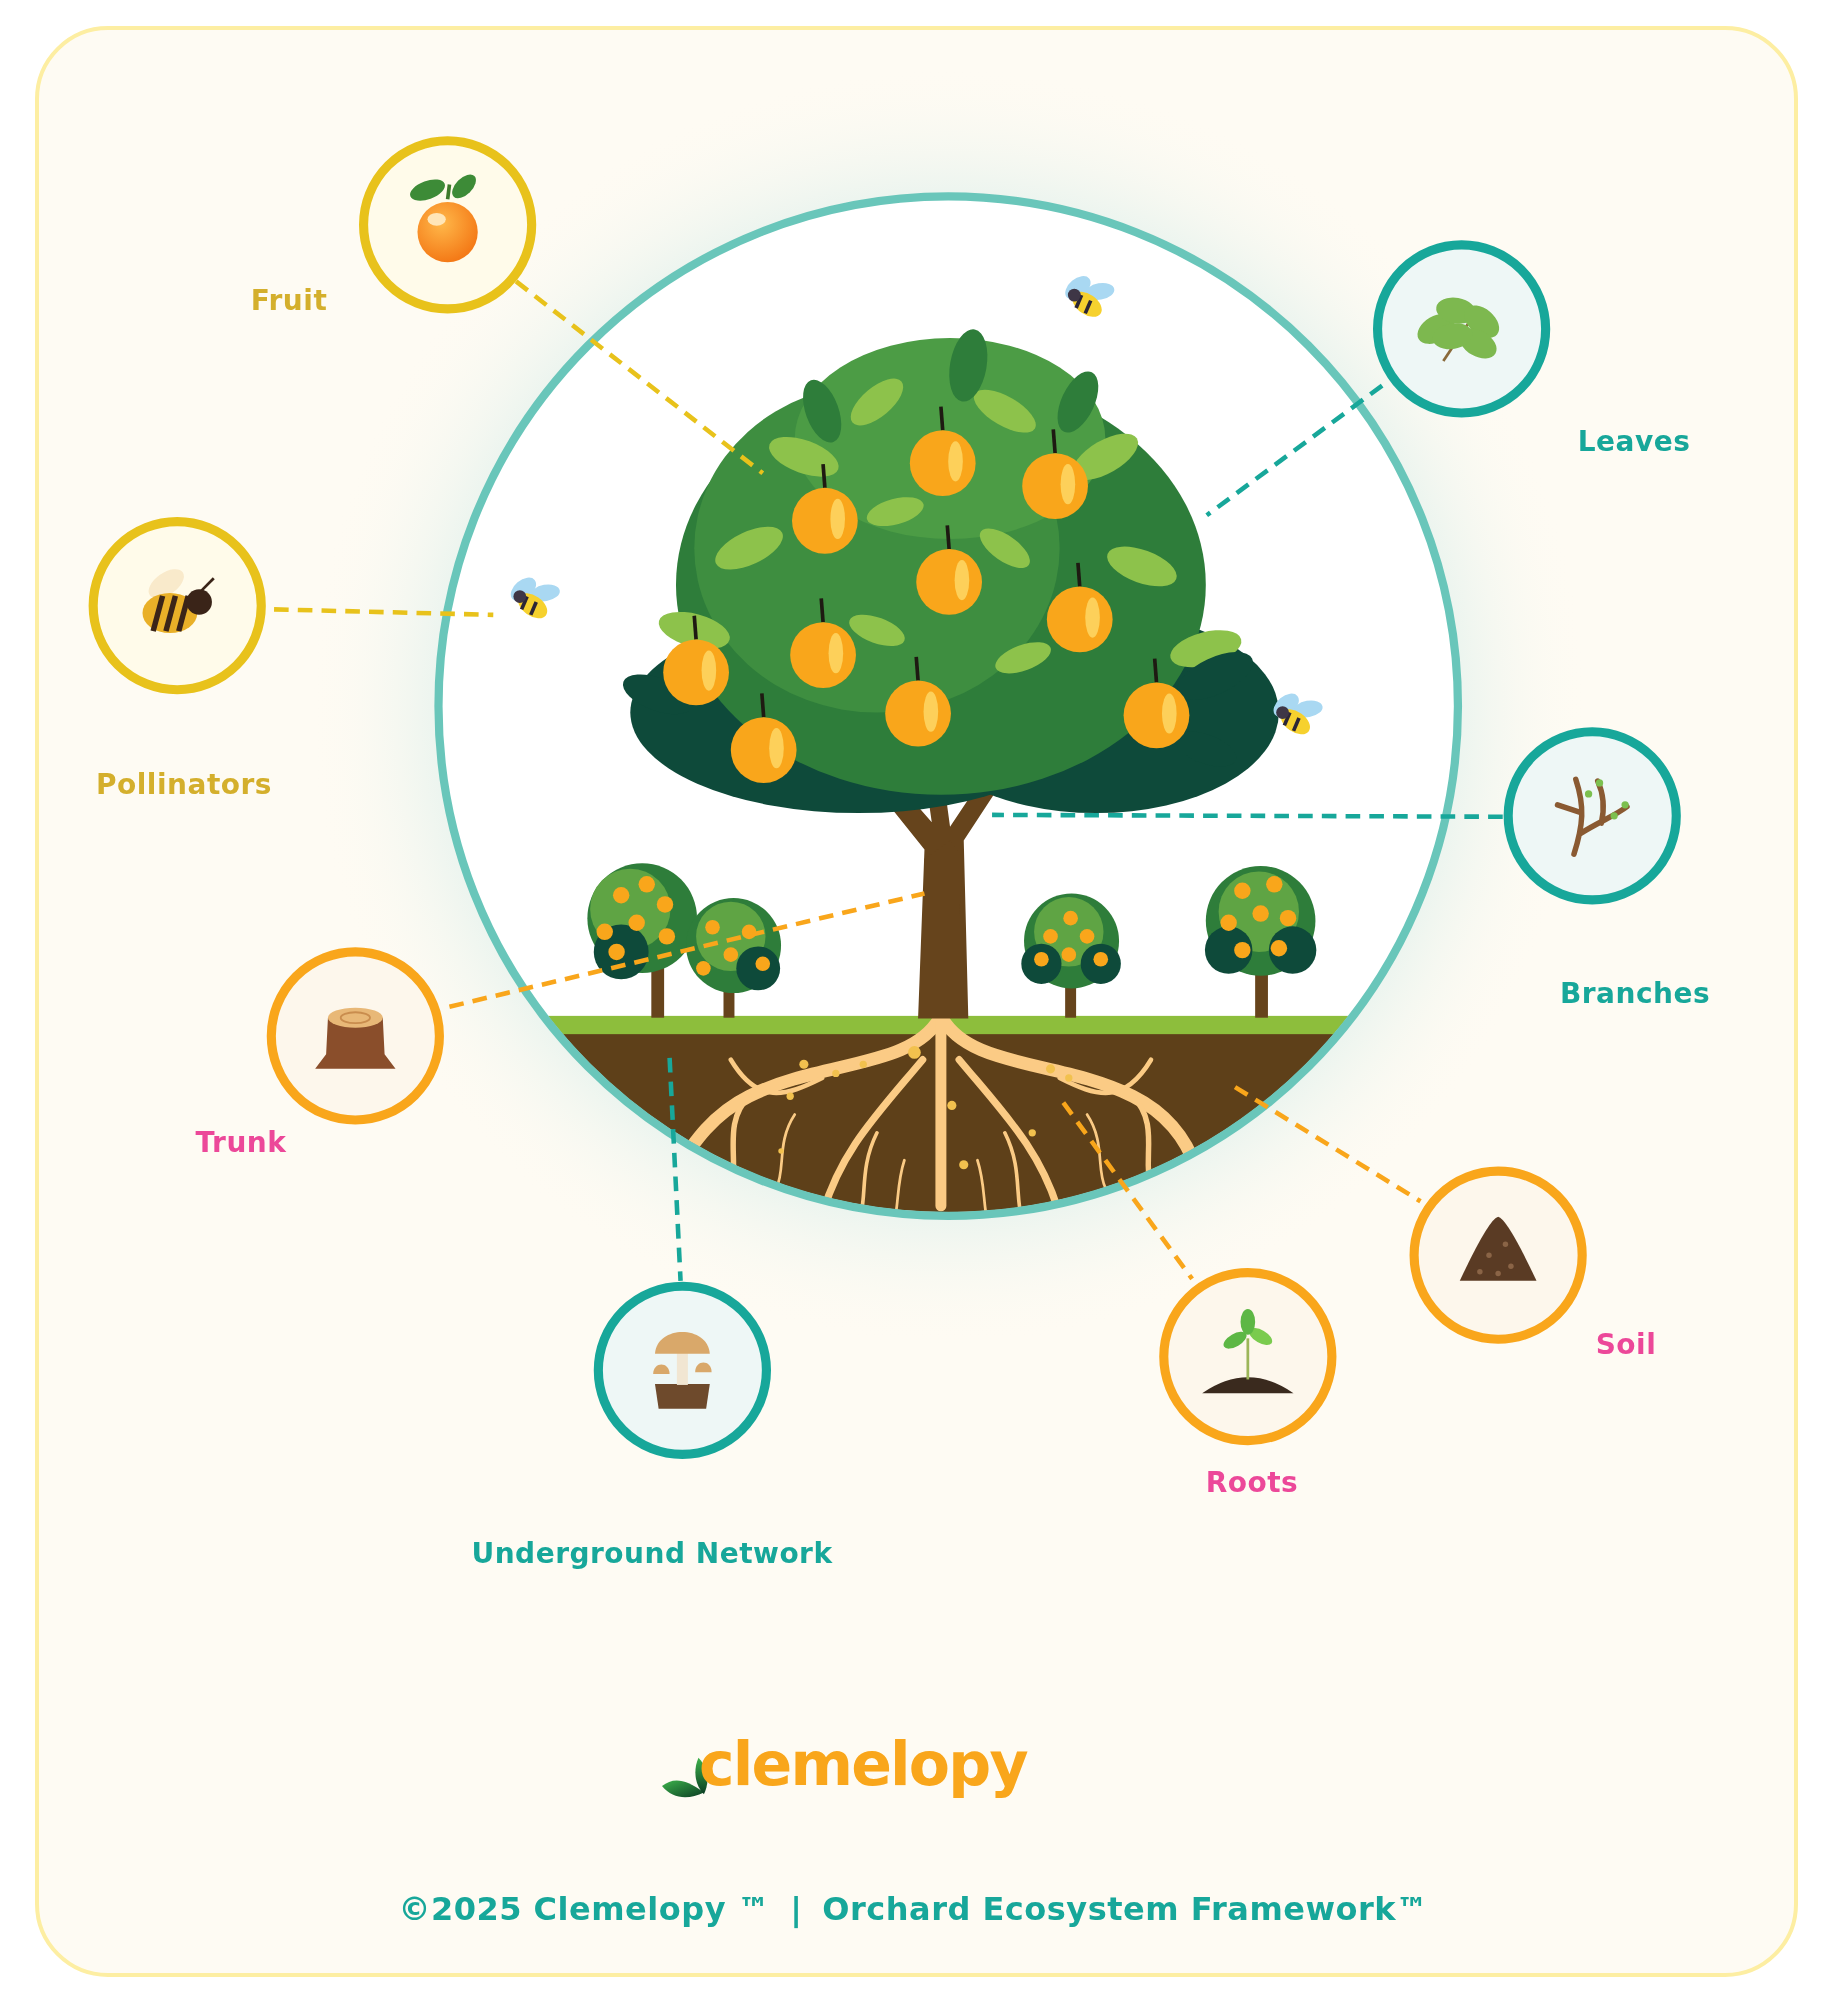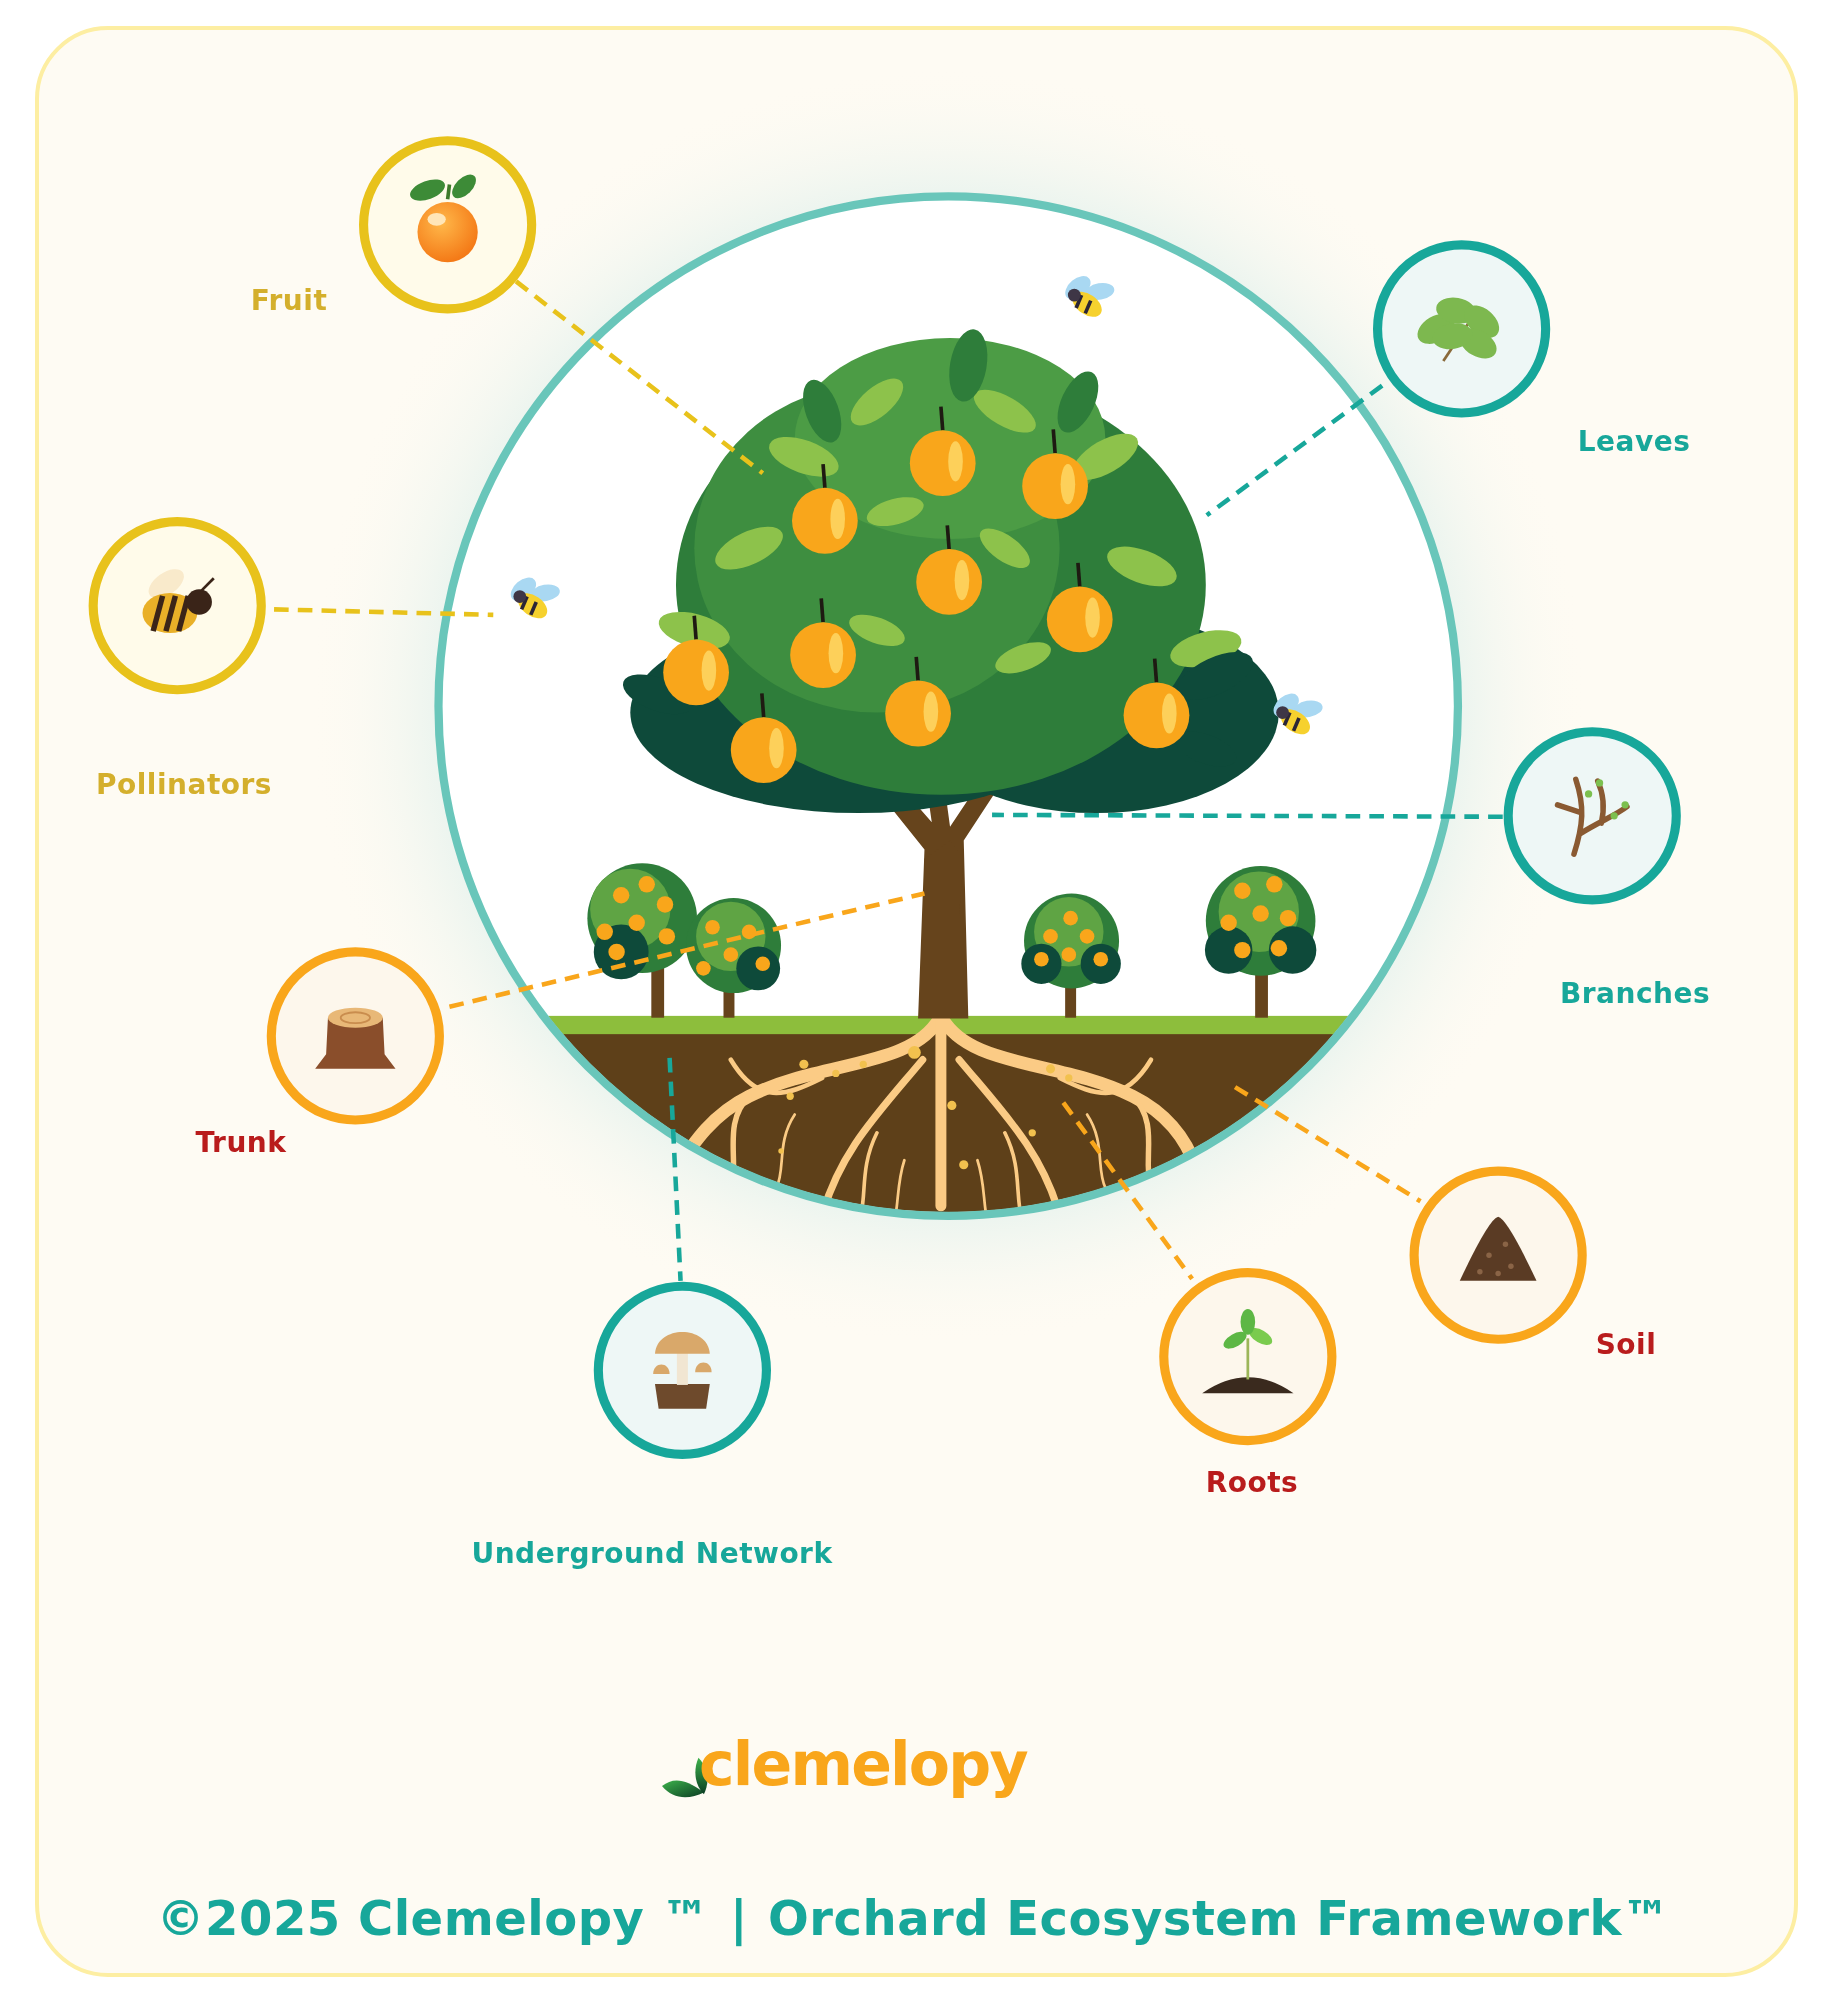--- a/index.html
+++ b/index.html
@@ -1,25 +1,25 @@
 <!DOCTYPE html>
 <html style="font-size:14.6px"><head>
 <meta charset="utf-8">
 <style>
   html, body { margin: 0; padding: 0; background: #ffffff; }
   body { width: 1827px; height: 2008px; position: relative; overflow: hidden; font-family: "DejaVu Sans", "Liberation Sans", sans-serif; }
   .card { position: absolute; left: 35px; top: 25.6px; width: 1763px; height: 1951px; border: 4.6px solid #FDEEA2; border-radius: 73px; background: #FEFBF3; box-sizing: border-box; }
   svg.stage { position: absolute; left: 0; top: 0; }
   .label { position: absolute; font-weight: bold; font-size: 28px; transform: translate(-50%, -50%); white-space: nowrap; letter-spacing: 0.5px; }
   .lbl-yellow { color: #D4AF2C; }
-  .lbl-orange { color: #b91c1c; }
+  .lbl-orange { color: #ec4899; }
   .lbl-teal { color: #17A79A; margin-top: 44px; }
   .logo { position: absolute; left: 699px; top: 1734px; font-weight: bold; font-size: 60px; color: #F9A61B; letter-spacing: -1.8px; line-height: 1; }
   .logo-leaf { position: absolute; left: 660px; top: 1756px; width: 55px; height: 51px; }
-  .footer { position: absolute; left: 0; width: 1827px; top: 1890px; text-align: center; font-size: 48px; font-weight: bold; color: #17A79A; letter-spacing: 0.5px; }
+  .footer { position: absolute; left: 0; width: 1827px; top: 1890px; text-align: center; font-size: 32px; font-weight: bold; color: #17A79A; letter-spacing: 0.5px; }
   .footer .sep { margin: 0 20px; }
 </style>
 </head>
 <body>
 
 <div class="card"></div>
 
 <svg class="stage" width="1827" height="2008" viewBox="0 0 2000 2198" xmlns="http://www.w3.org/2000/svg">
   <defs>
     <radialGradient id="halo" cx="50%" cy="50%" r="50%">

